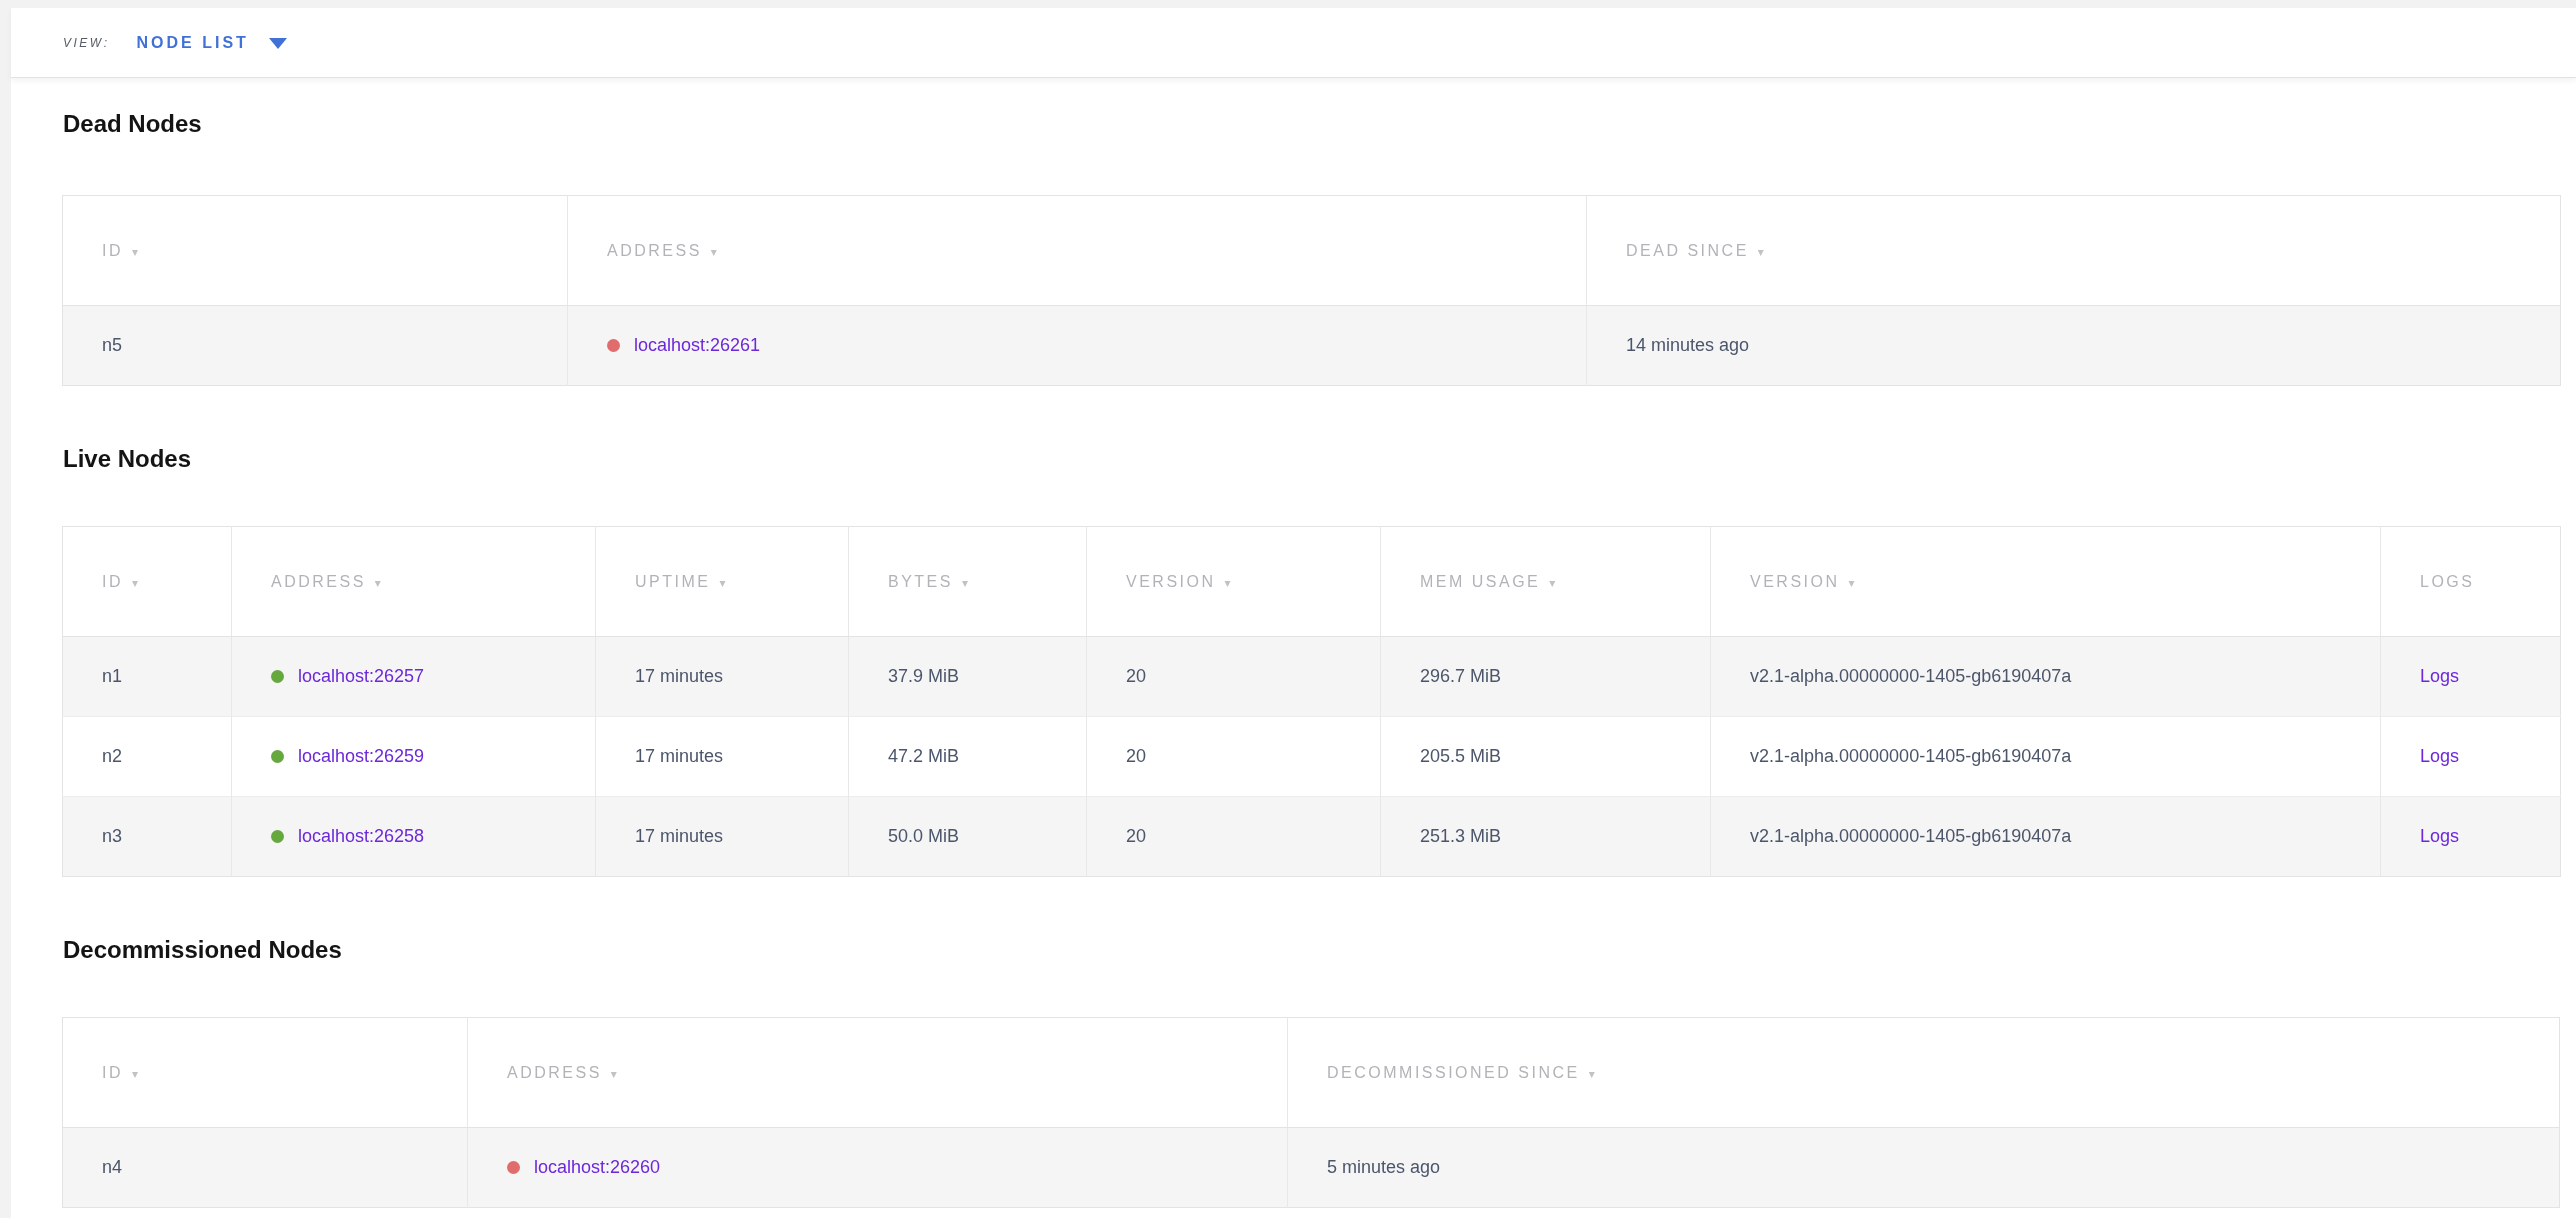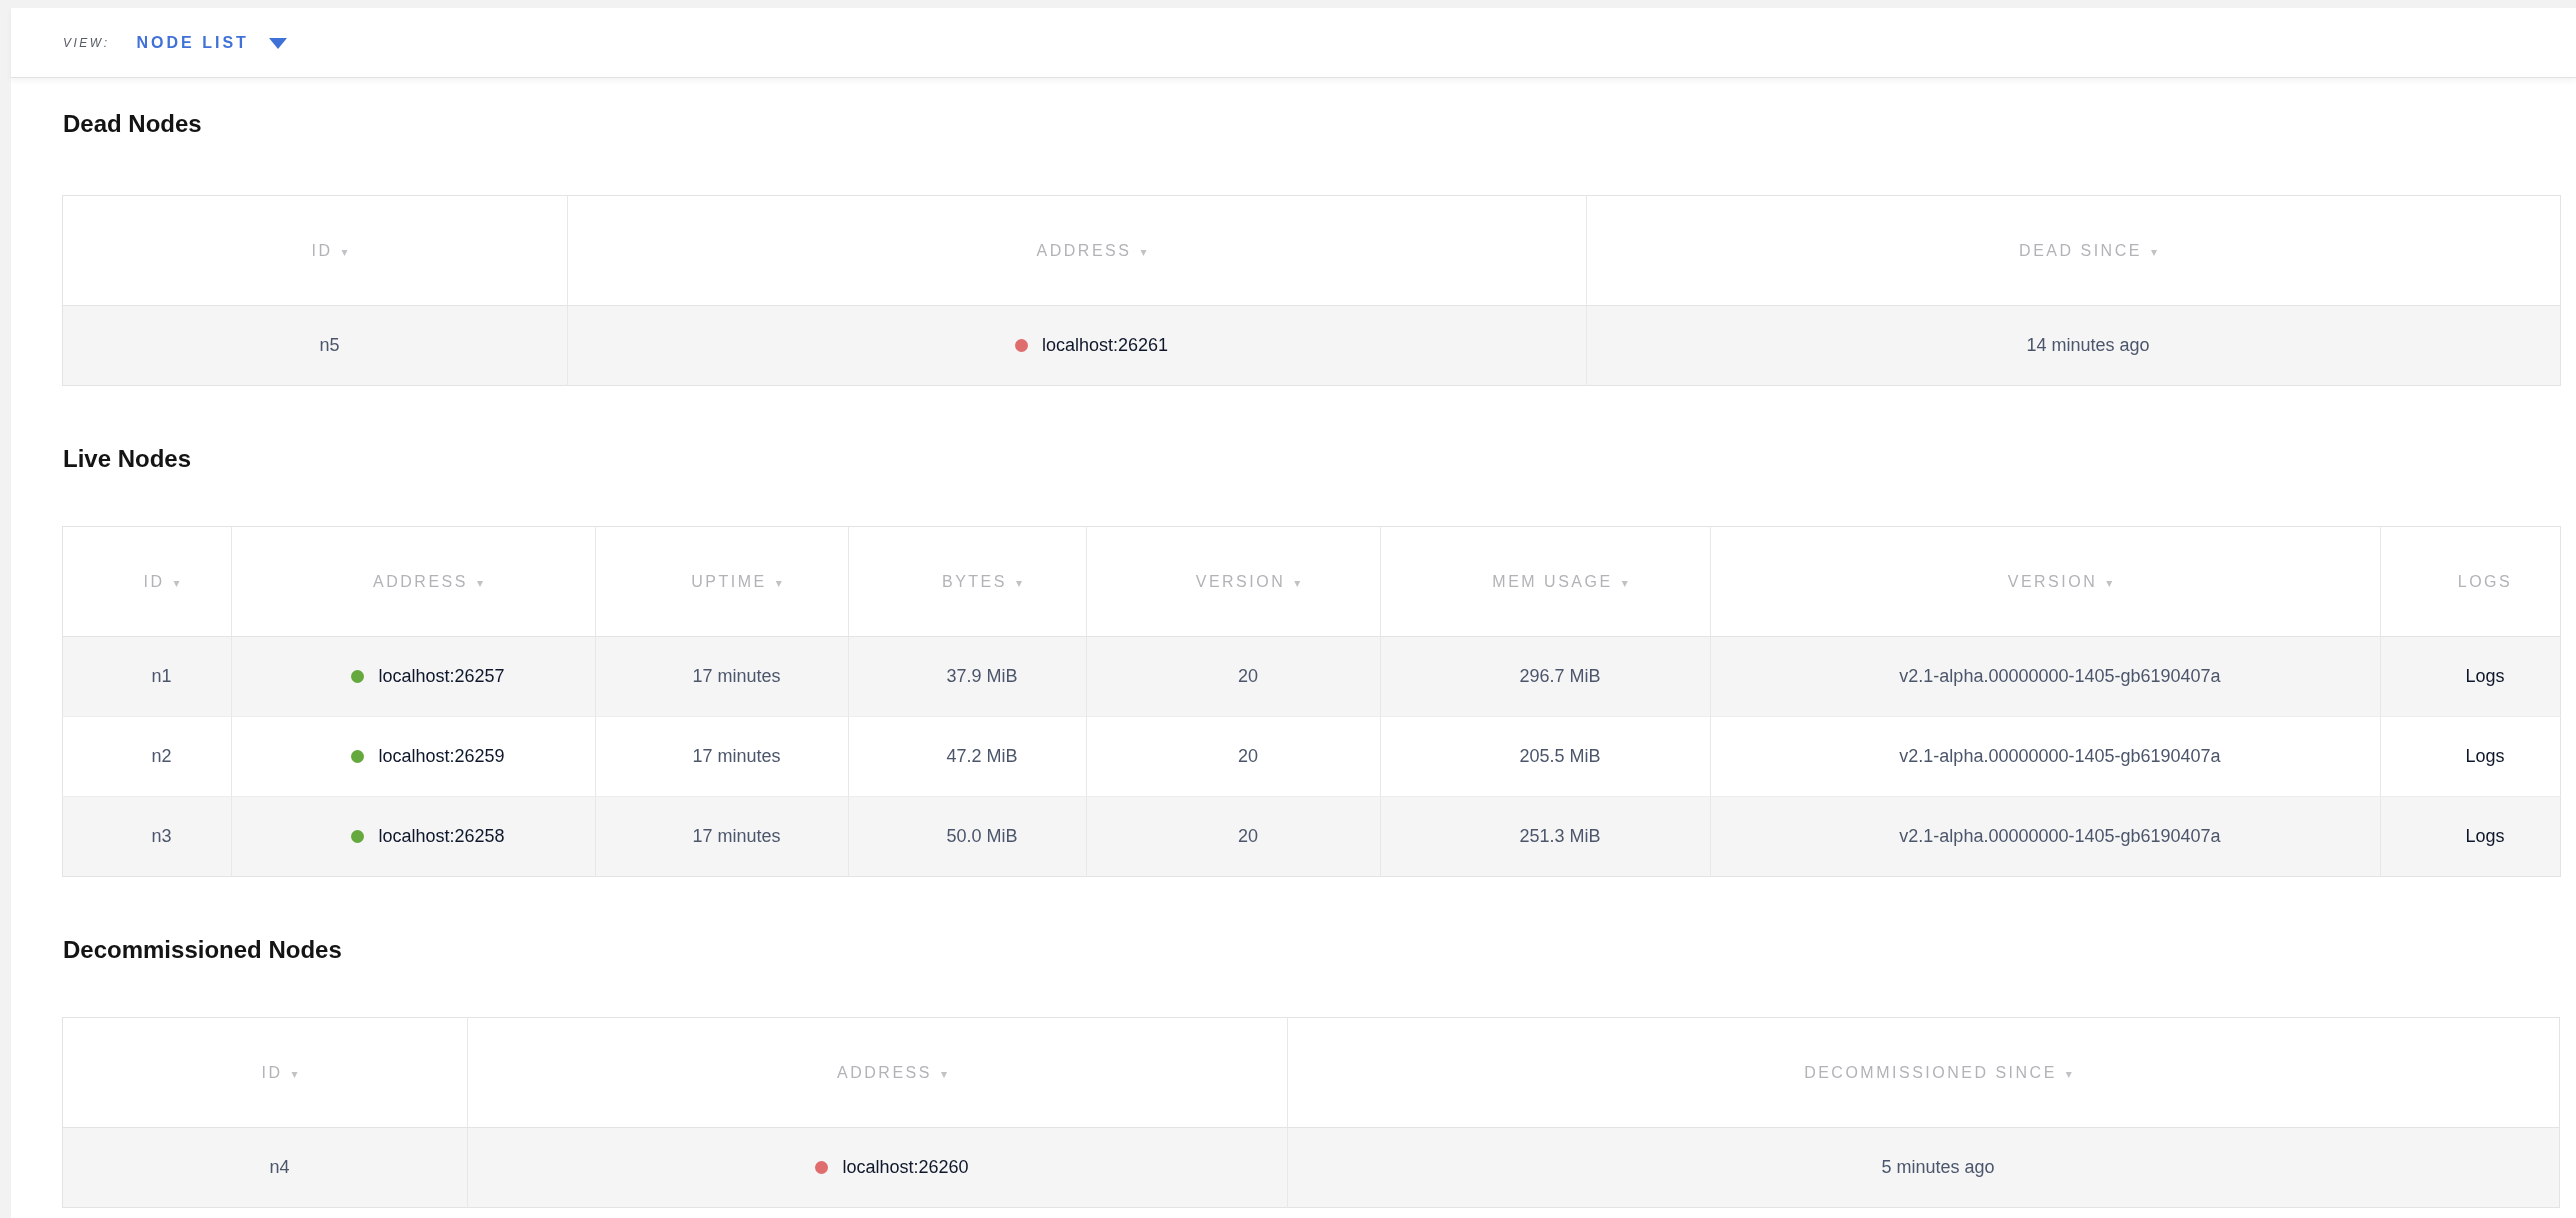--- a/index.html
+++ b/index.html
@@ -50,21 +50,21 @@
   
   table.nodes{
     width:2498px;
     table-layout:fixed;
     border-collapse:collapse;
     border:1px solid #e3e3e4;
     background:#ffffff;
   }
   table.nodes th, table.nodes td{
     padding:0 10px 0 39px;
-    text-align:center;
+    text-align:left;
     overflow:hidden;white-space:nowrap;
   }
   table.nodes th{
     height:109px;
     font-size:16px;font-weight:normal;
     letter-spacing:2.5px;
     color:#b1b3b7;
     background:#ffffff;
     border-bottom:1px solid #e3e3e4;
   }
@@ -84,21 +84,21 @@
   .sort-arrow{
     font-size:12px;color:#c0c2c5;margin-left:9px;letter-spacing:0;
   }
   .status-dot{
     display:inline-block;width:13px;height:13px;border-radius:50%;
     margin-right:14px;vertical-align:-1px;
   }
   .dot-live{background:#65a83e;}
   .dot-dead{background:#e06d6d;}
   a.node-link, a.logs-link{
-    color:#0f172a;text-decoration:none;
+    color:#6d28d9;text-decoration:none;
   }
 </style>
 </head>
 <body>
 
 <div class="surface">
 
   <div class="topbar">
     <span class="view-label">VIEW:</span>
     <span class="view-dropdown">

